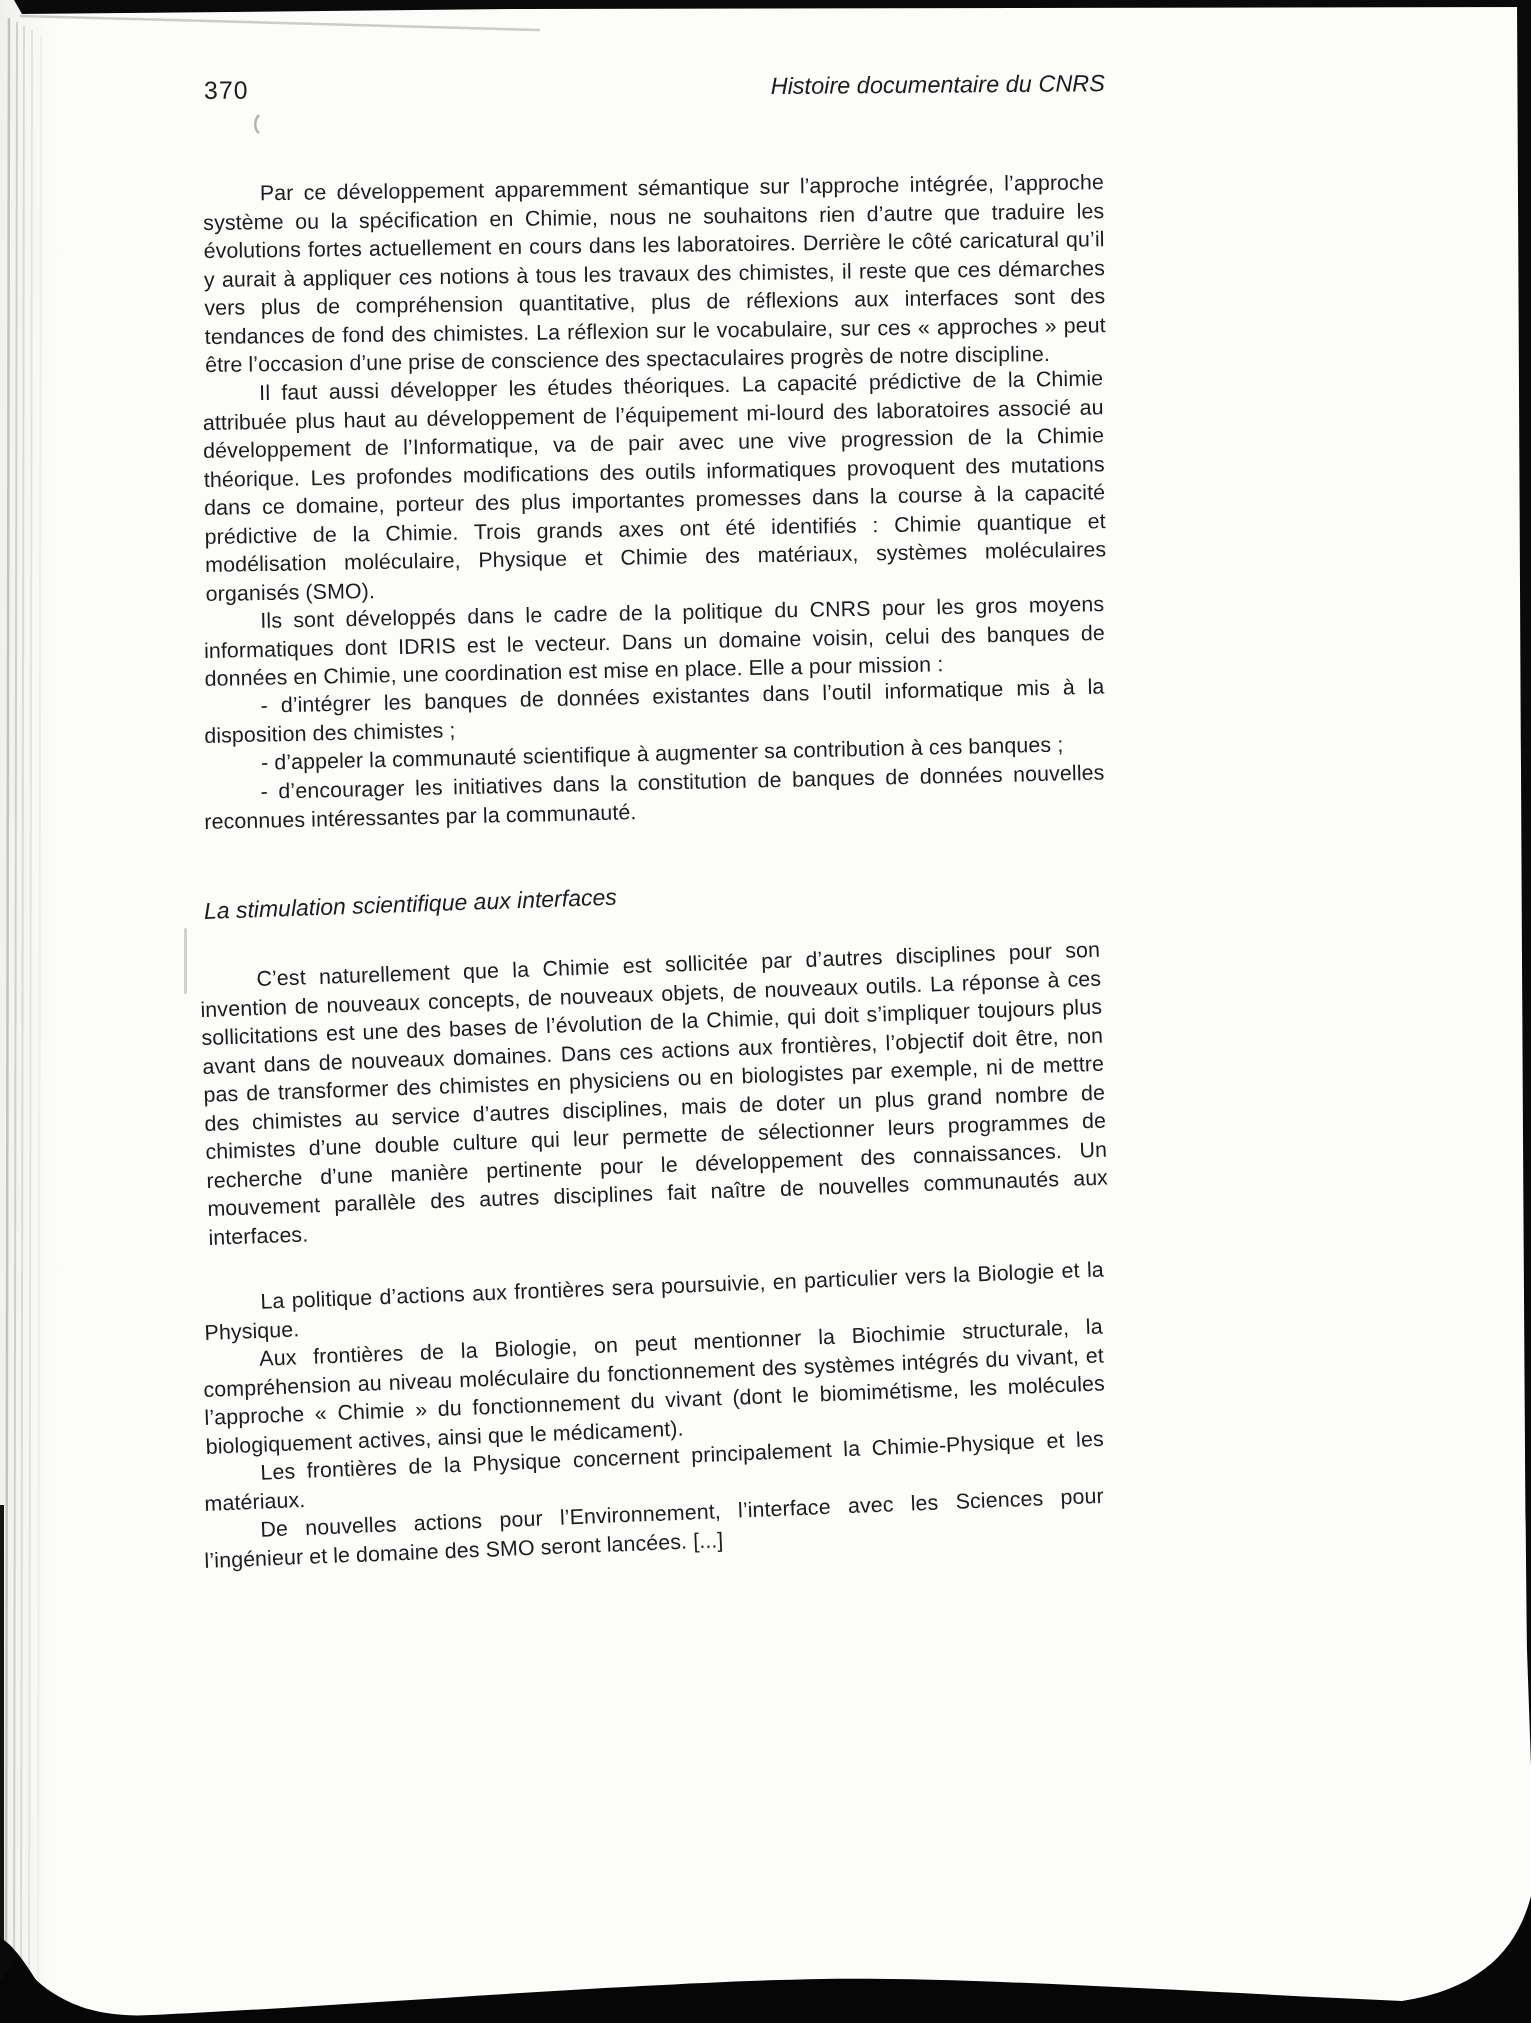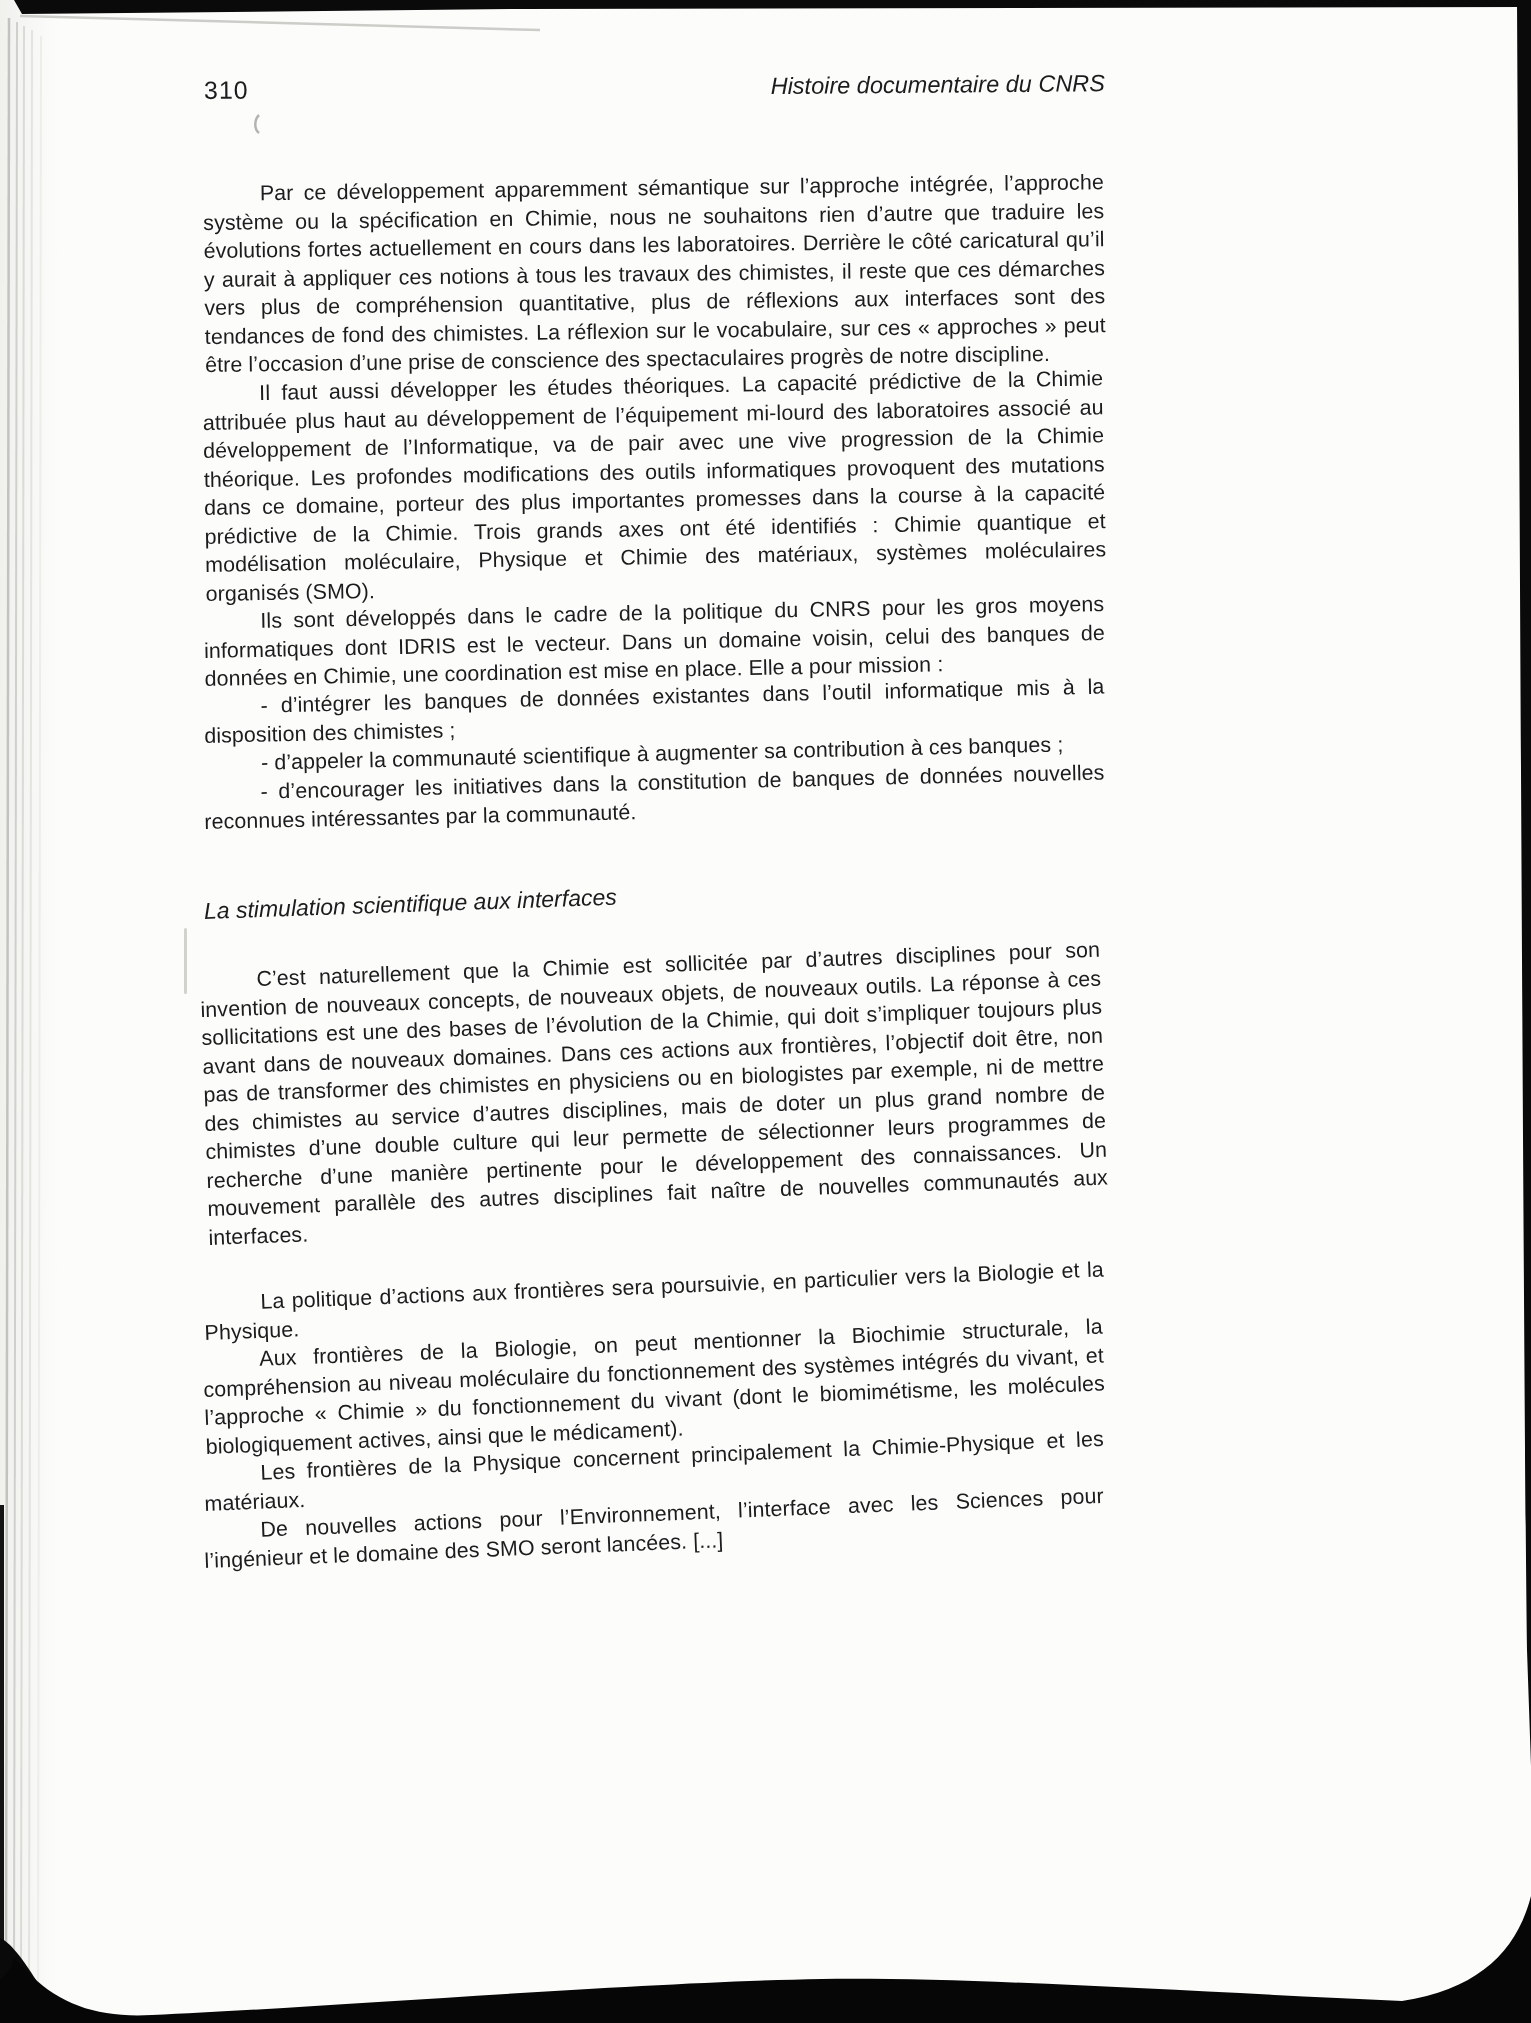--- a/index.html
+++ b/index.html
@@ -100,21 +100,21 @@
 
     <path d="M1531,0 L1531,1766 L1527,1650 C1524,1420 1521,760 1517,0 Z" fill="#0a0a0a"></path>
 
     <path d="M259,115 C254,120 254,129 259,133" stroke="#b3b3b0" stroke-width="2.5" fill="none"></path>
     <rect x="184" y="928" width="3" height="66" rx="1.5" fill="#c9c9c6" opacity="0.85"></rect>
   </svg>
 
   <div class="content">
 
     <div class="page-header">
-      <span class="page-number">310</span>
+      <span class="page-number">370</span>
       <span class="running-title">Histoire documentaire du CNRS</span>
     </div>
 
     <p class="para tilt-a">Par ce développement apparemment sémantique sur l’approche intégrée, l’approche système ou la spécification en Chimie, nous ne souhaitons rien d’autre que traduire les évolutions fortes actuellement en cours dans les laboratoires. Derrière le côté caricatural qu’il y aurait à appliquer ces notions à tous les travaux des chimistes, il reste que ces démarches vers plus de compréhension quantitative, plus de réflexions aux interfaces sont des tendances de fond des chimistes. La réflexion sur le vocabulaire, sur ces « approches » peut être l’occasion d’une prise de conscience des spectaculaires progrès de notre discipline.</p>
     <p class="para tilt-b">Il faut aussi développer les études théoriques. La capacité prédictive de la Chimie attribuée plus haut au développement de l’équipement mi-lourd des laboratoires associé au développement de l’Informatique, va de pair avec une vive progression de la Chimie théorique. Les profondes modifications des outils informatiques provoquent des mutations dans ce domaine, porteur des plus importantes promesses dans la course à la capacité prédictive de la Chimie. Trois grands axes ont été identifiés : Chimie quantique et modélisation moléculaire, Physique et Chimie des matériaux, systèmes moléculaires organisés (SMO).</p>
     <p class="para tilt-c">Ils sont développés dans le cadre de la politique du CNRS pour les gros moyens informatiques dont IDRIS est le vecteur. Dans un domaine voisin, celui des banques de données en Chimie, une coordination est mise en place. Elle a pour mission :</p>
 
     <p class="para tilt-d">- d’intégrer les banques de données existantes dans l’outil informatique mis à la disposition des chimistes ;</p>
     <p class="para tilt-d">- d’appeler la communauté scientifique à augmenter sa contribution à ces banques ;</p>
     <p class="para tilt-d">- d’encourager les initiatives dans la constitution de banques de données nouvelles reconnues intéressantes par la communauté.</p>

